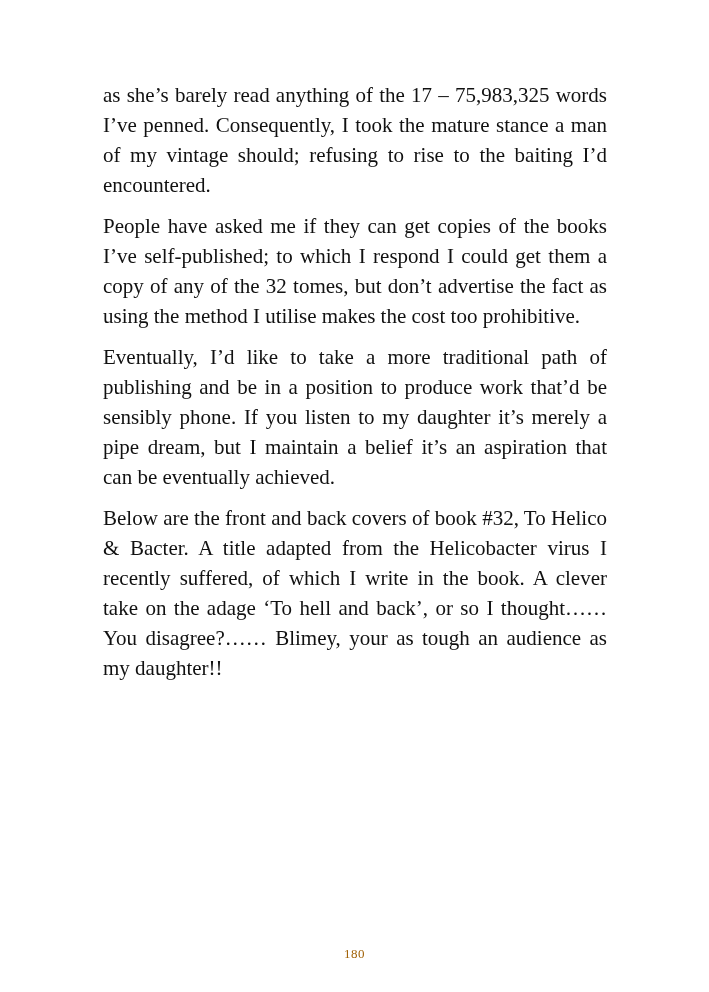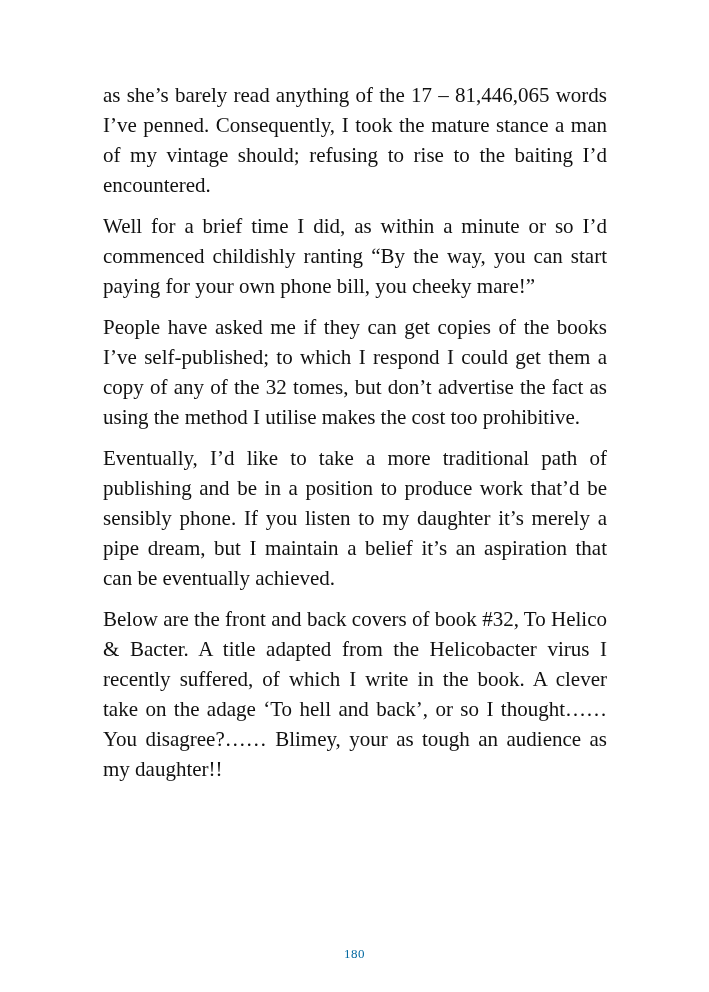--- a/index.html
+++ b/index.html
@@ -29,29 +29,28 @@
     text-align: justify;
     text-justify: inter-word;
   }
   .page-footer {
     position: absolute;
     left: 0;
     right: 0;
     bottom: 30px;
     text-align: center;
     font-size: 13px;
-    color: #0369a1;
+    color: #a16207;
     letter-spacing: 0.5px;
   }
 </style>
 </head>
 <body>
 
 <div class="page">
   <div class="text-block">
-    <p>as she’s barely read anything of the 17 – 81,446,065 words I’ve penned. Consequently, I took the mature stance a man of my vintage should; refusing to rise to the baiting I’d encountered.</p>
-    <p>Well for a brief time I did, as within a minute or so I’d commenced childishly ranting “By the way, you can start paying for your own phone bill, you cheeky mare!”</p>
+    <p>as she’s barely read anything of the 17 – 75,983,325 words I’ve penned. Consequently, I took the mature stance a man of my vintage should; refusing to rise to the baiting I’d encountered.</p>
     <p>People have asked me if they can get copies of the books I’ve self-published; to which I respond I could get them a copy of any of the 32 tomes, but don’t advertise the fact as using the method I utilise makes the cost too prohibitive.</p>
     <p>Eventually, I’d like to take a more traditional path of publishing and be in a position to produce work that’d be sensibly phone. If you listen to my daughter it’s merely a pipe dream, but I maintain a belief it’s an aspiration that can be eventually achieved.</p>
     <p>Below are the front and back covers of book #32, To Helico &amp; Bacter. A title adapted from the Helicobacter virus I recently suffered, of which I write in the book. A clever take on the adage ‘To hell and back’, or so I thought…… You disagree?…… Blimey, your as tough an audience as my daughter!!</p>
   </div>
   <div class="page-footer">180</div>
 </div>
 
 </body></html>

